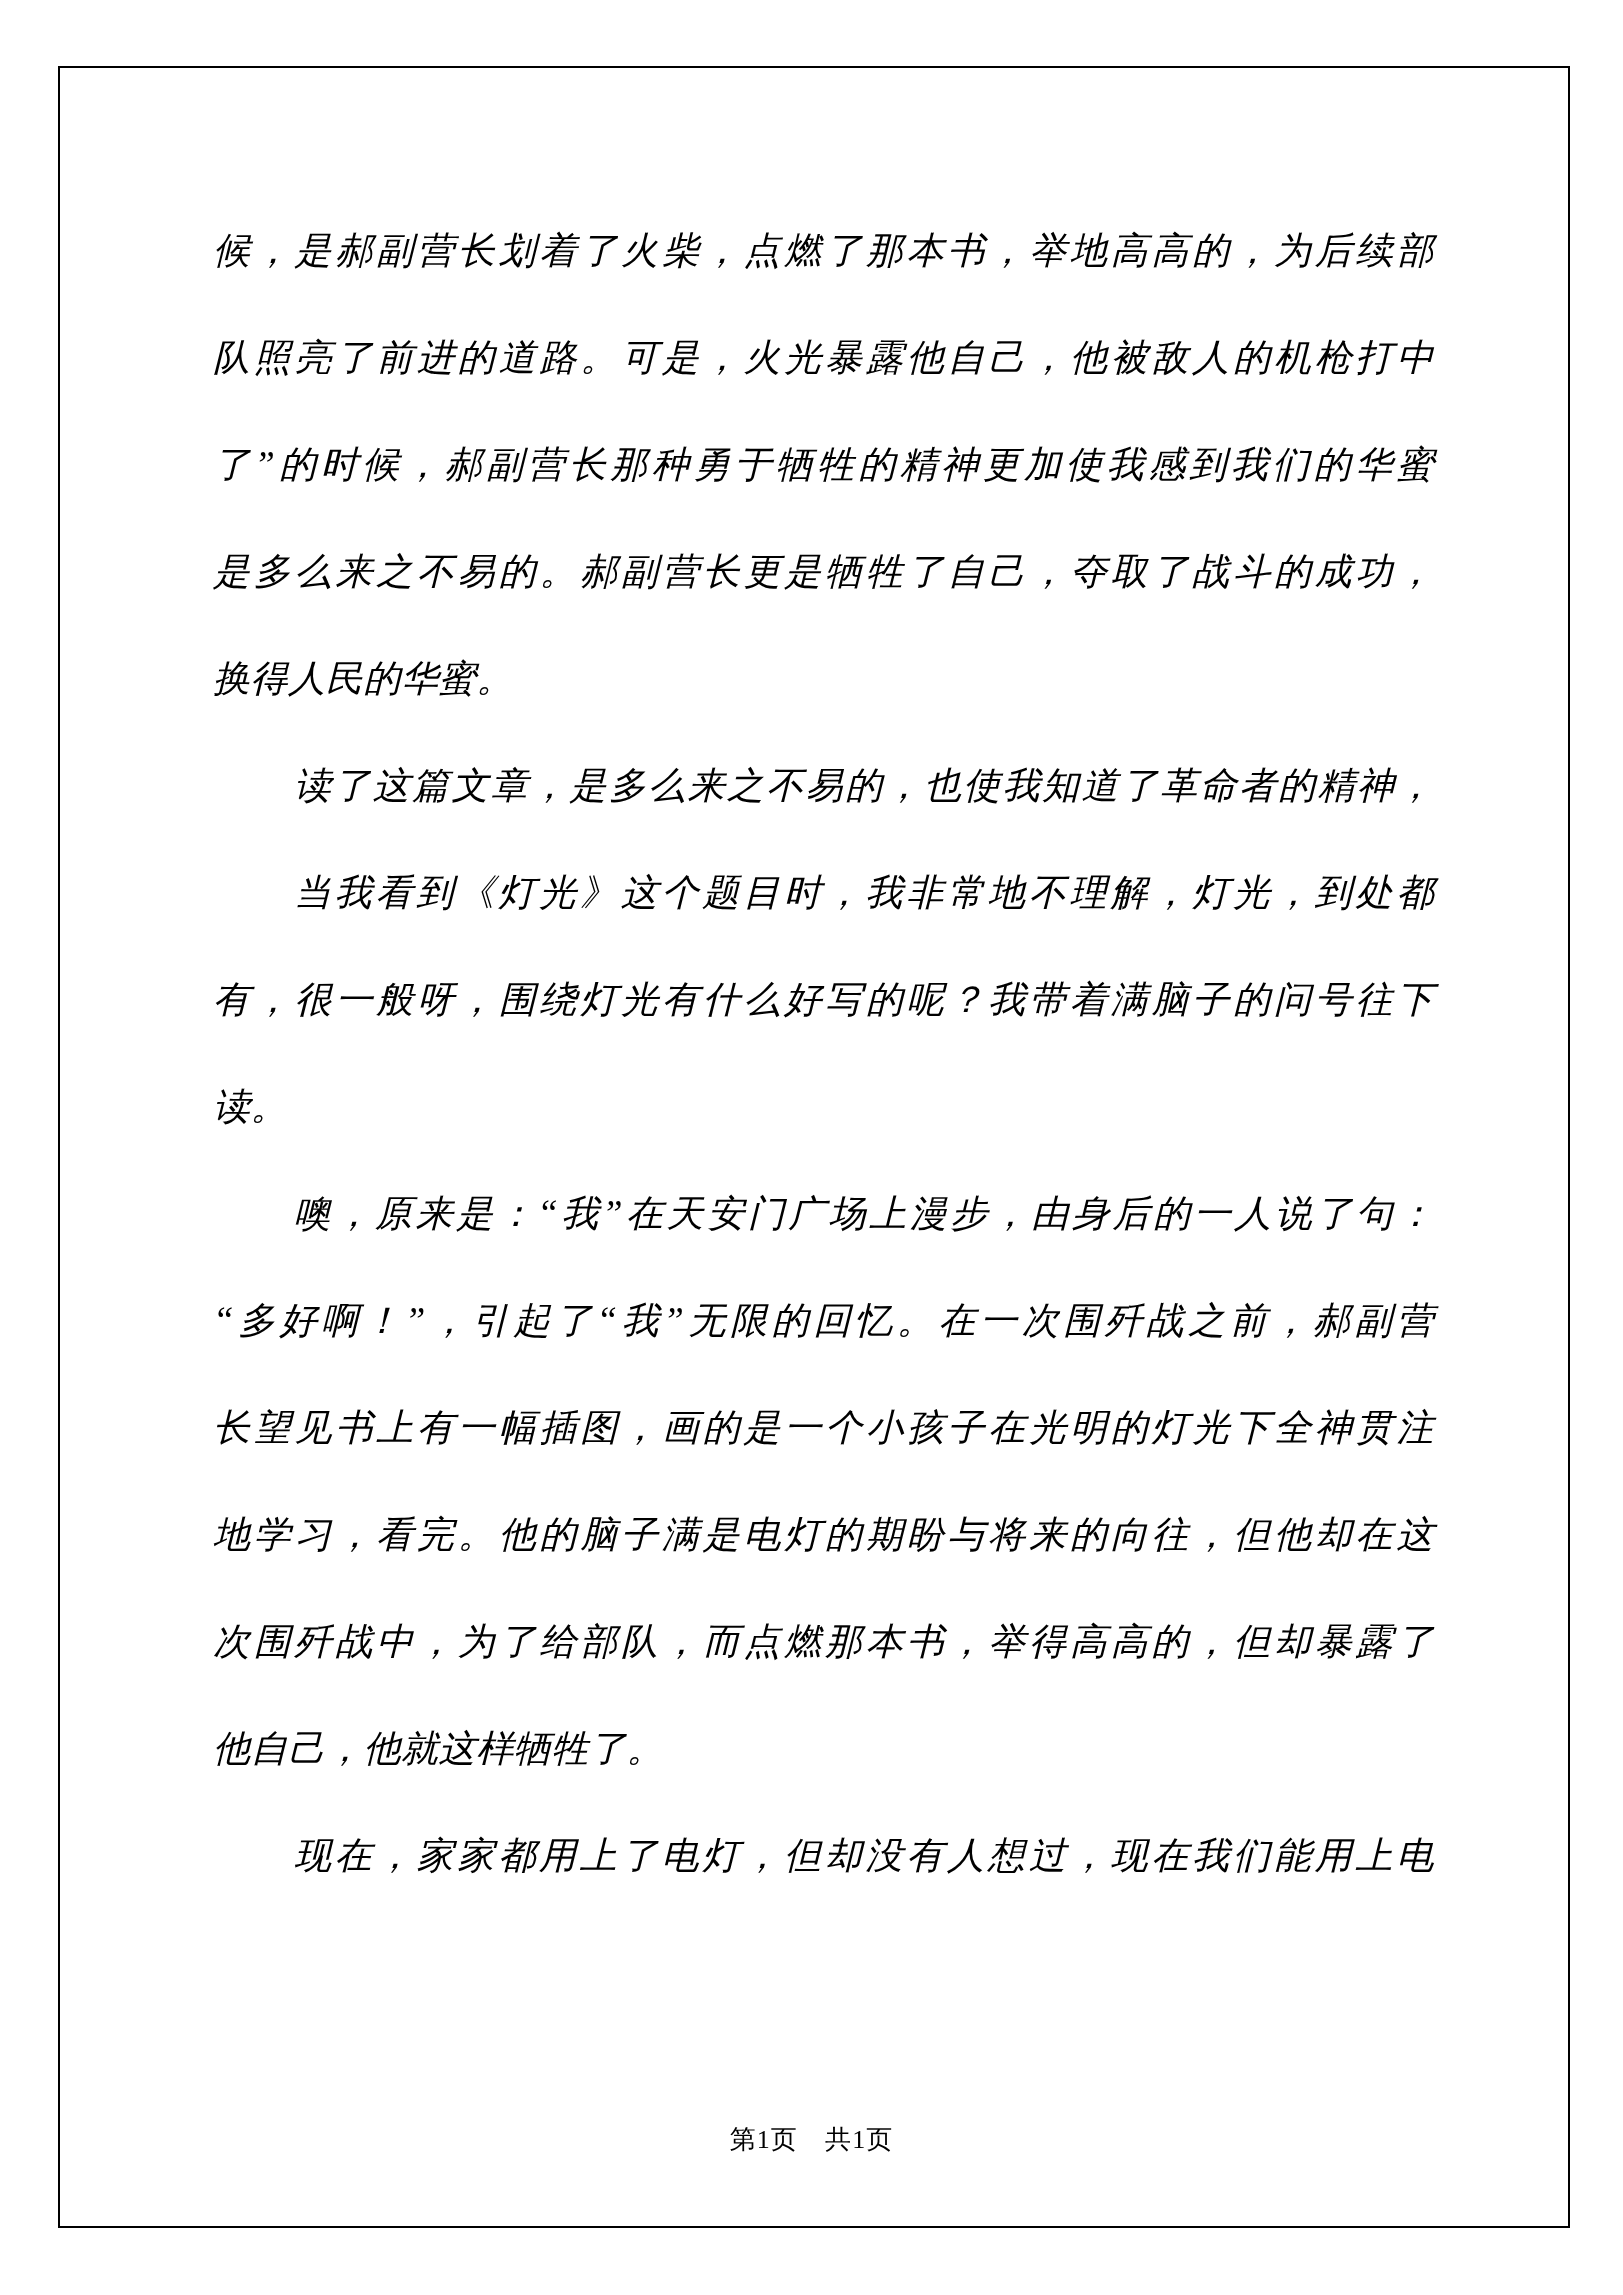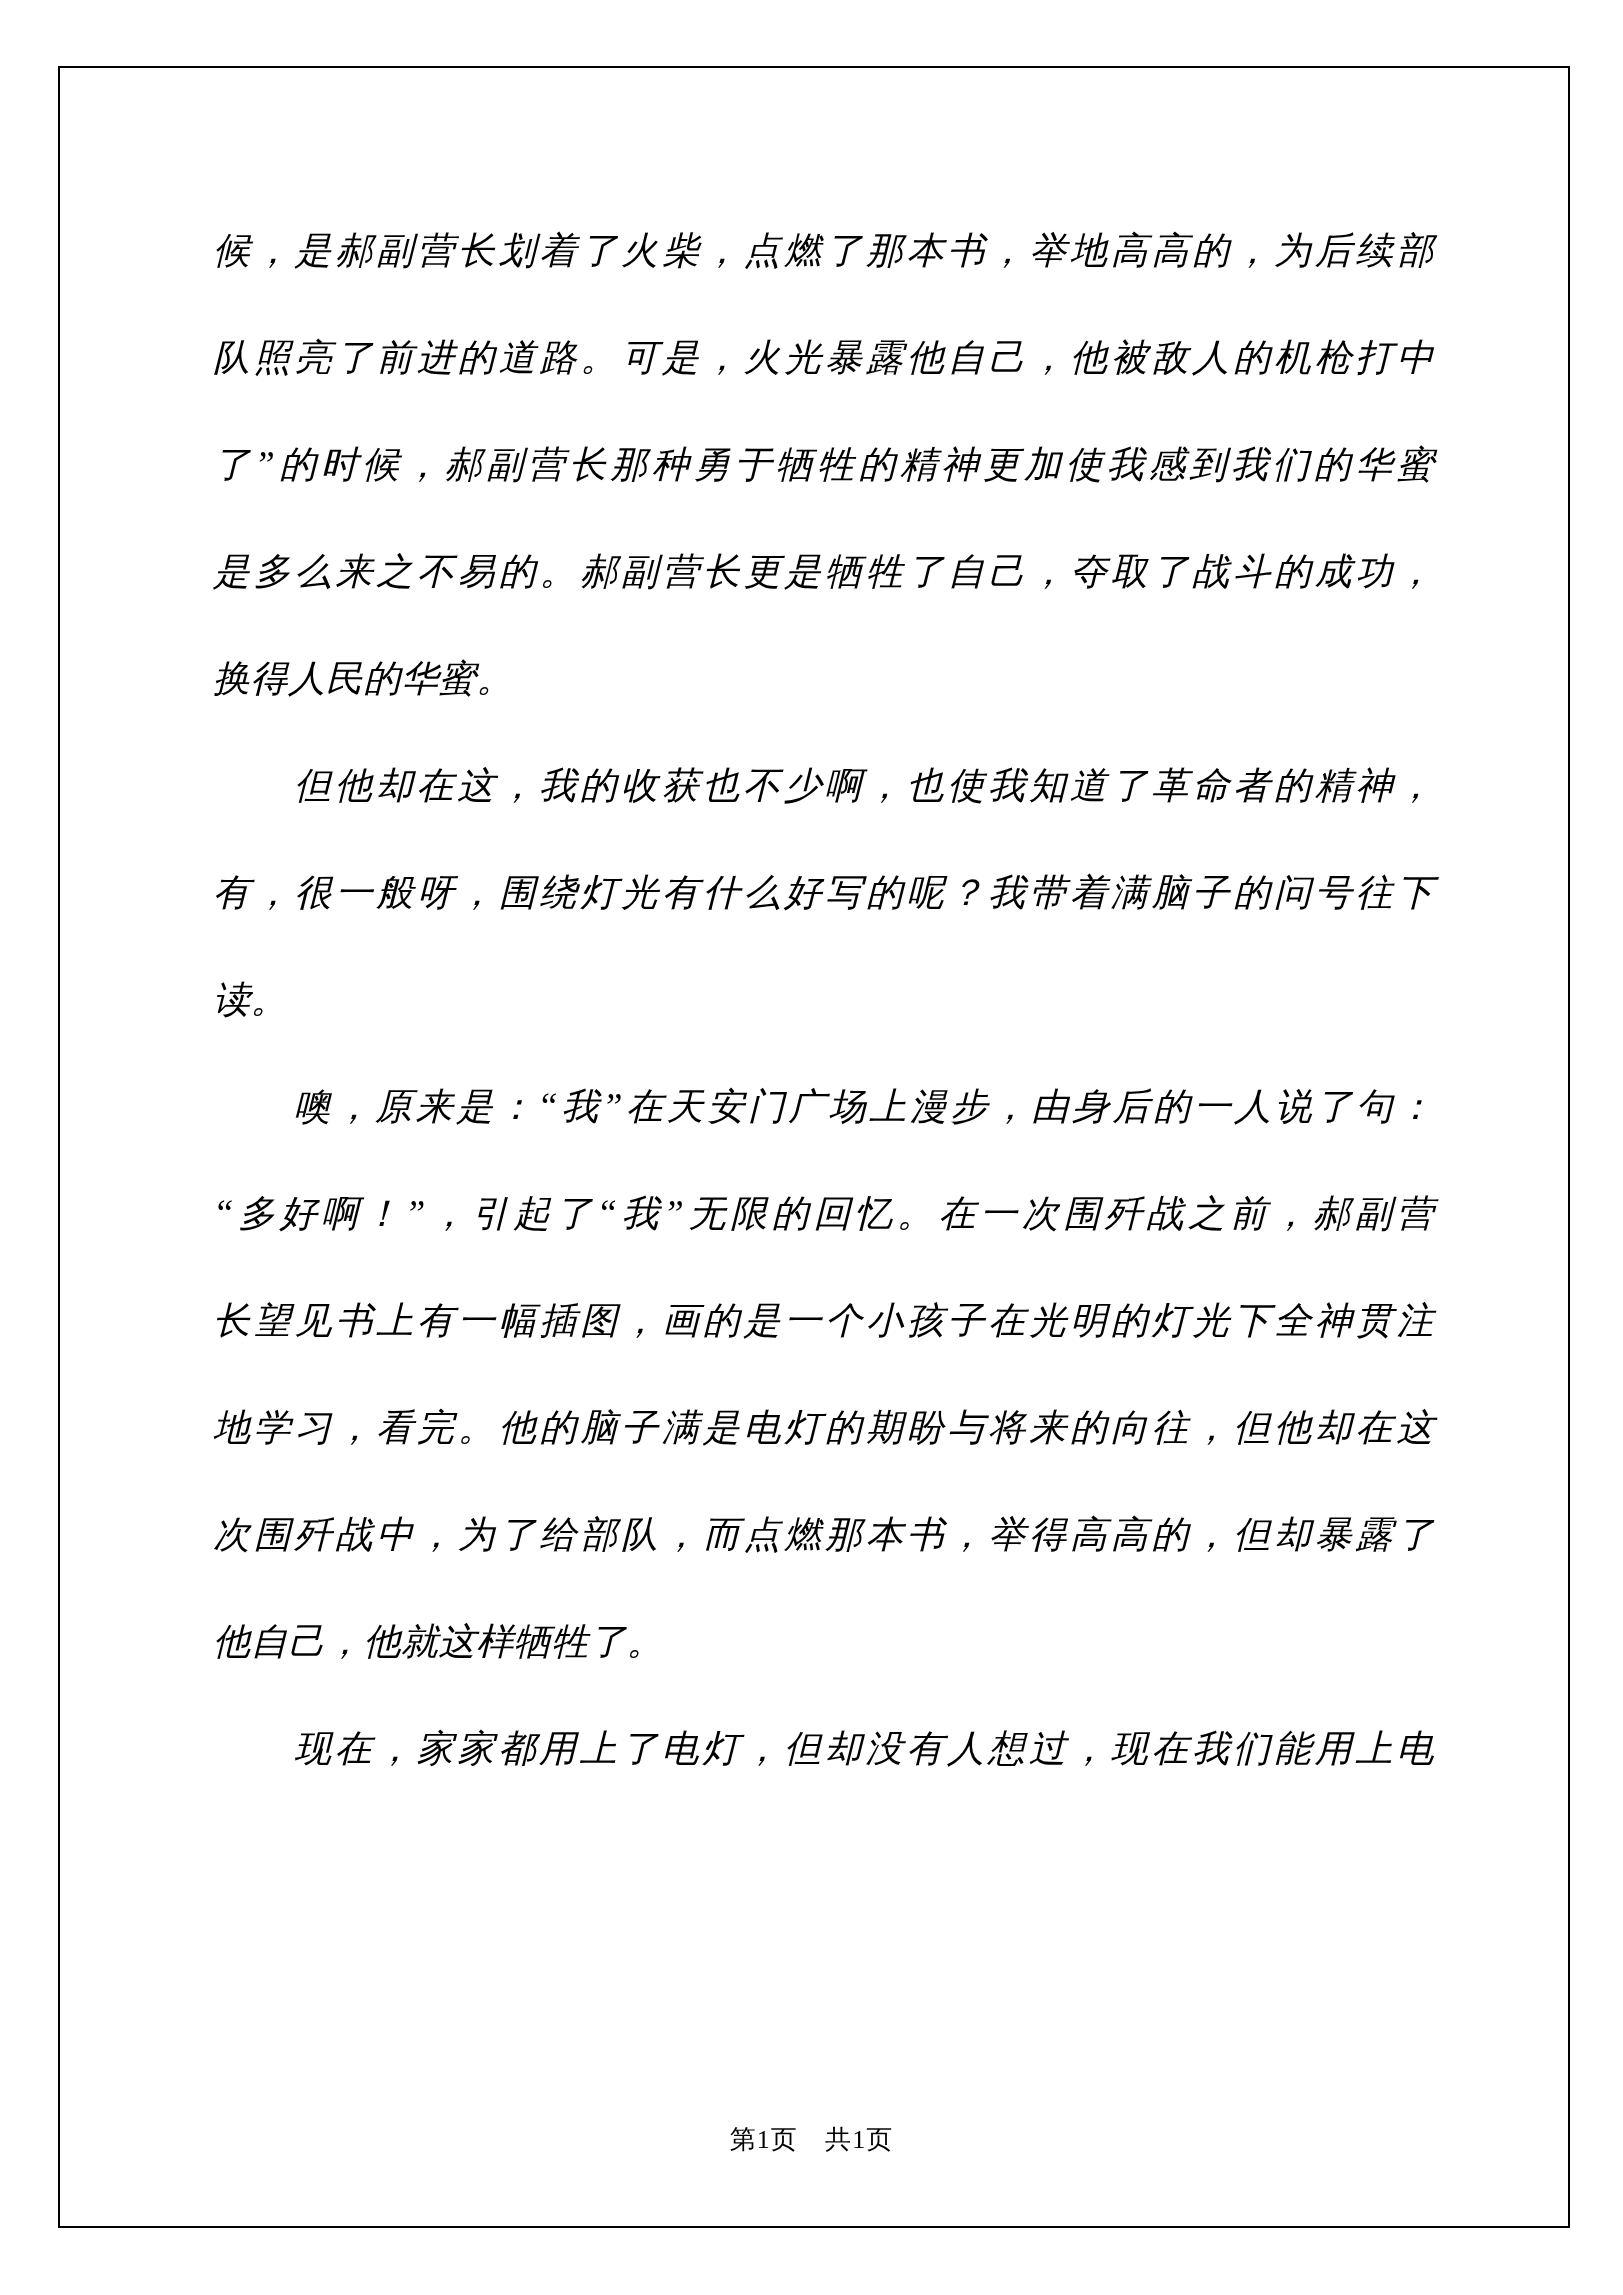--- a/index.html
+++ b/index.html
@@ -66,21 +66,22 @@
 <div class="page">
   <div class="frame"></div>
 
   <div class="content" id="content">
 
   <div class="line">候，是郝副营长划着了火柴，点燃了那本书，举地高高的，为后续部</div>
       <div class="line">队照亮了前进的道路。可是，火光暴露他自己，他被敌人的机枪打中</div>
       <div class="line">了”的时候，郝副营长那种勇于牺牲的精神更加使我感到我们的华蜜</div>
       <div class="line">是多么来之不易的。郝副营长更是牺牲了自己，夺取了战斗的成功，</div>
       <div class="line end">换得人民的华蜜。</div>
-      <div class="line indent">但他却在这，我的收获也不少啊，也使我知道了革命者的精神，</div>
+      <div class="line indent">读了这篇文章，是多么来之不易的，也使我知道了革命者的精神，</div>
+      <div class="line indent">当我看到《灯光》这个题目时，我非常地不理解，灯光，到处都</div>
       <div class="line">有，很一般呀，围绕灯光有什么好写的呢？我带着满脑子的问号往下</div>
       <div class="line end">读。</div>
       <div class="line indent">噢，原来是：“我”在天安门广场上漫步，由身后的一人说了句：</div>
       <div class="line">“多好啊！”，引起了“我”无限的回忆。在一次围歼战之前，郝副营</div>
       <div class="line">长望见书上有一幅插图，画的是一个小孩子在光明的灯光下全神贯注</div>
       <div class="line">地学习，看完。他的脑子满是电灯的期盼与将来的向往，但他却在这</div>
       <div class="line">次围歼战中，为了给部队，而点燃那本书，举得高高的，但却暴露了</div>
       <div class="line end">他自己，他就这样牺牲了。</div>
       <div class="line indent">现在，家家都用上了电灯，但却没有人想过，现在我们能用上电</div>
     </div>

